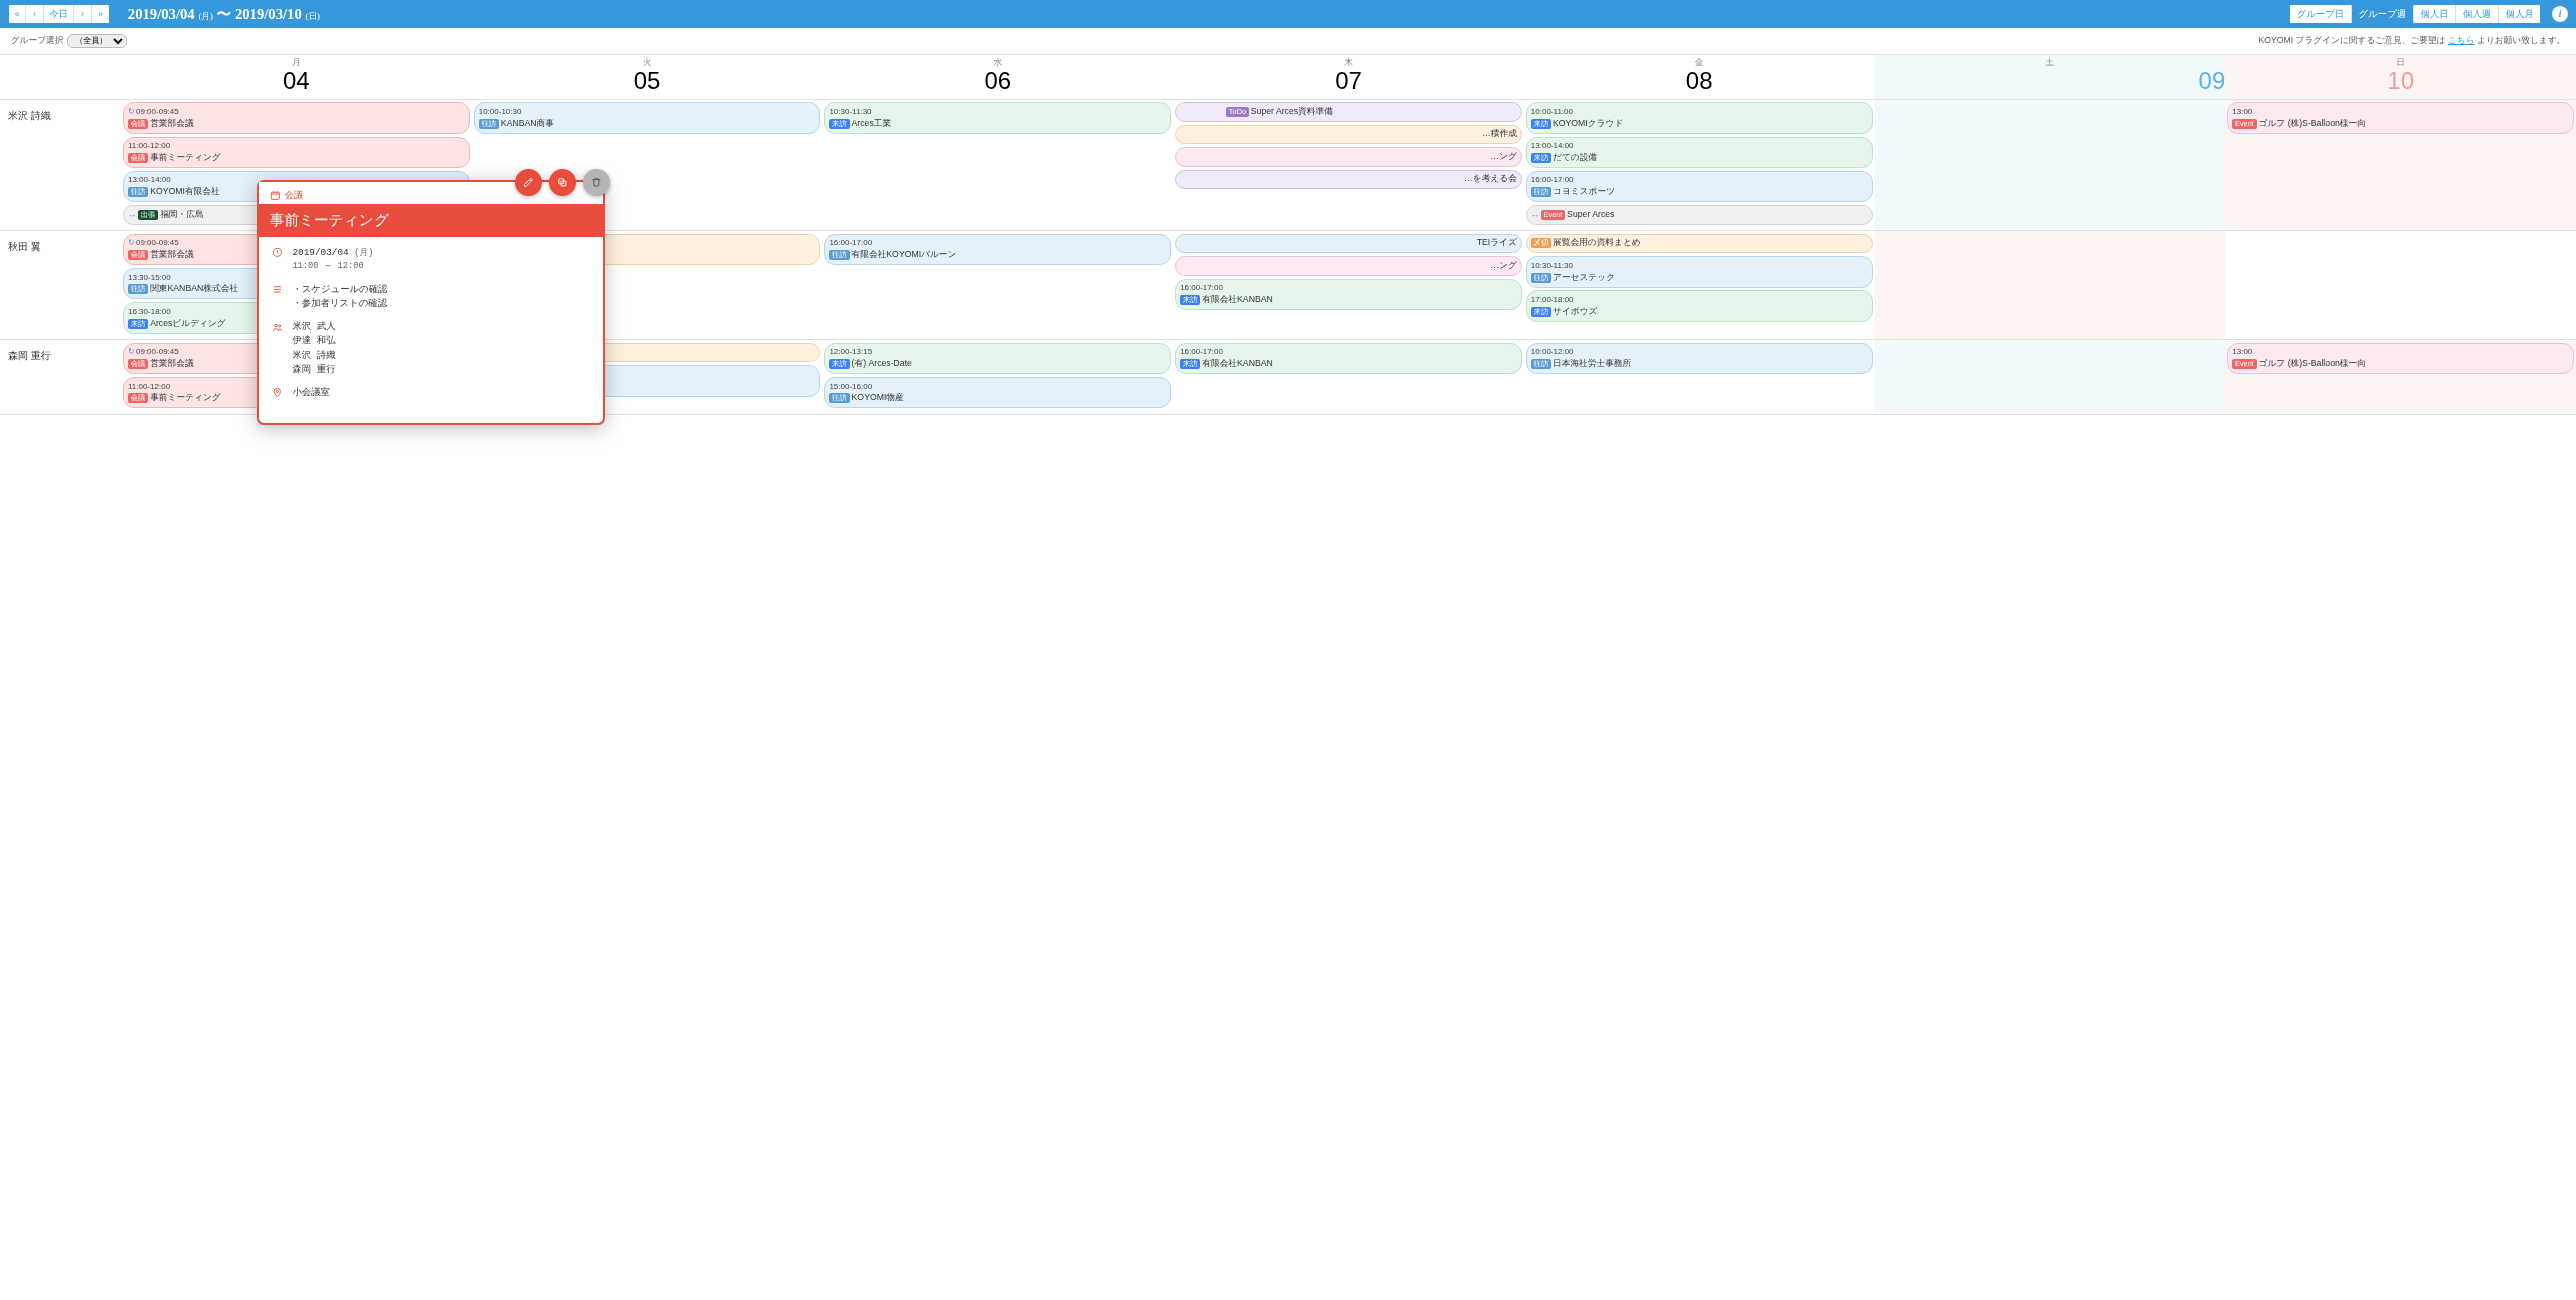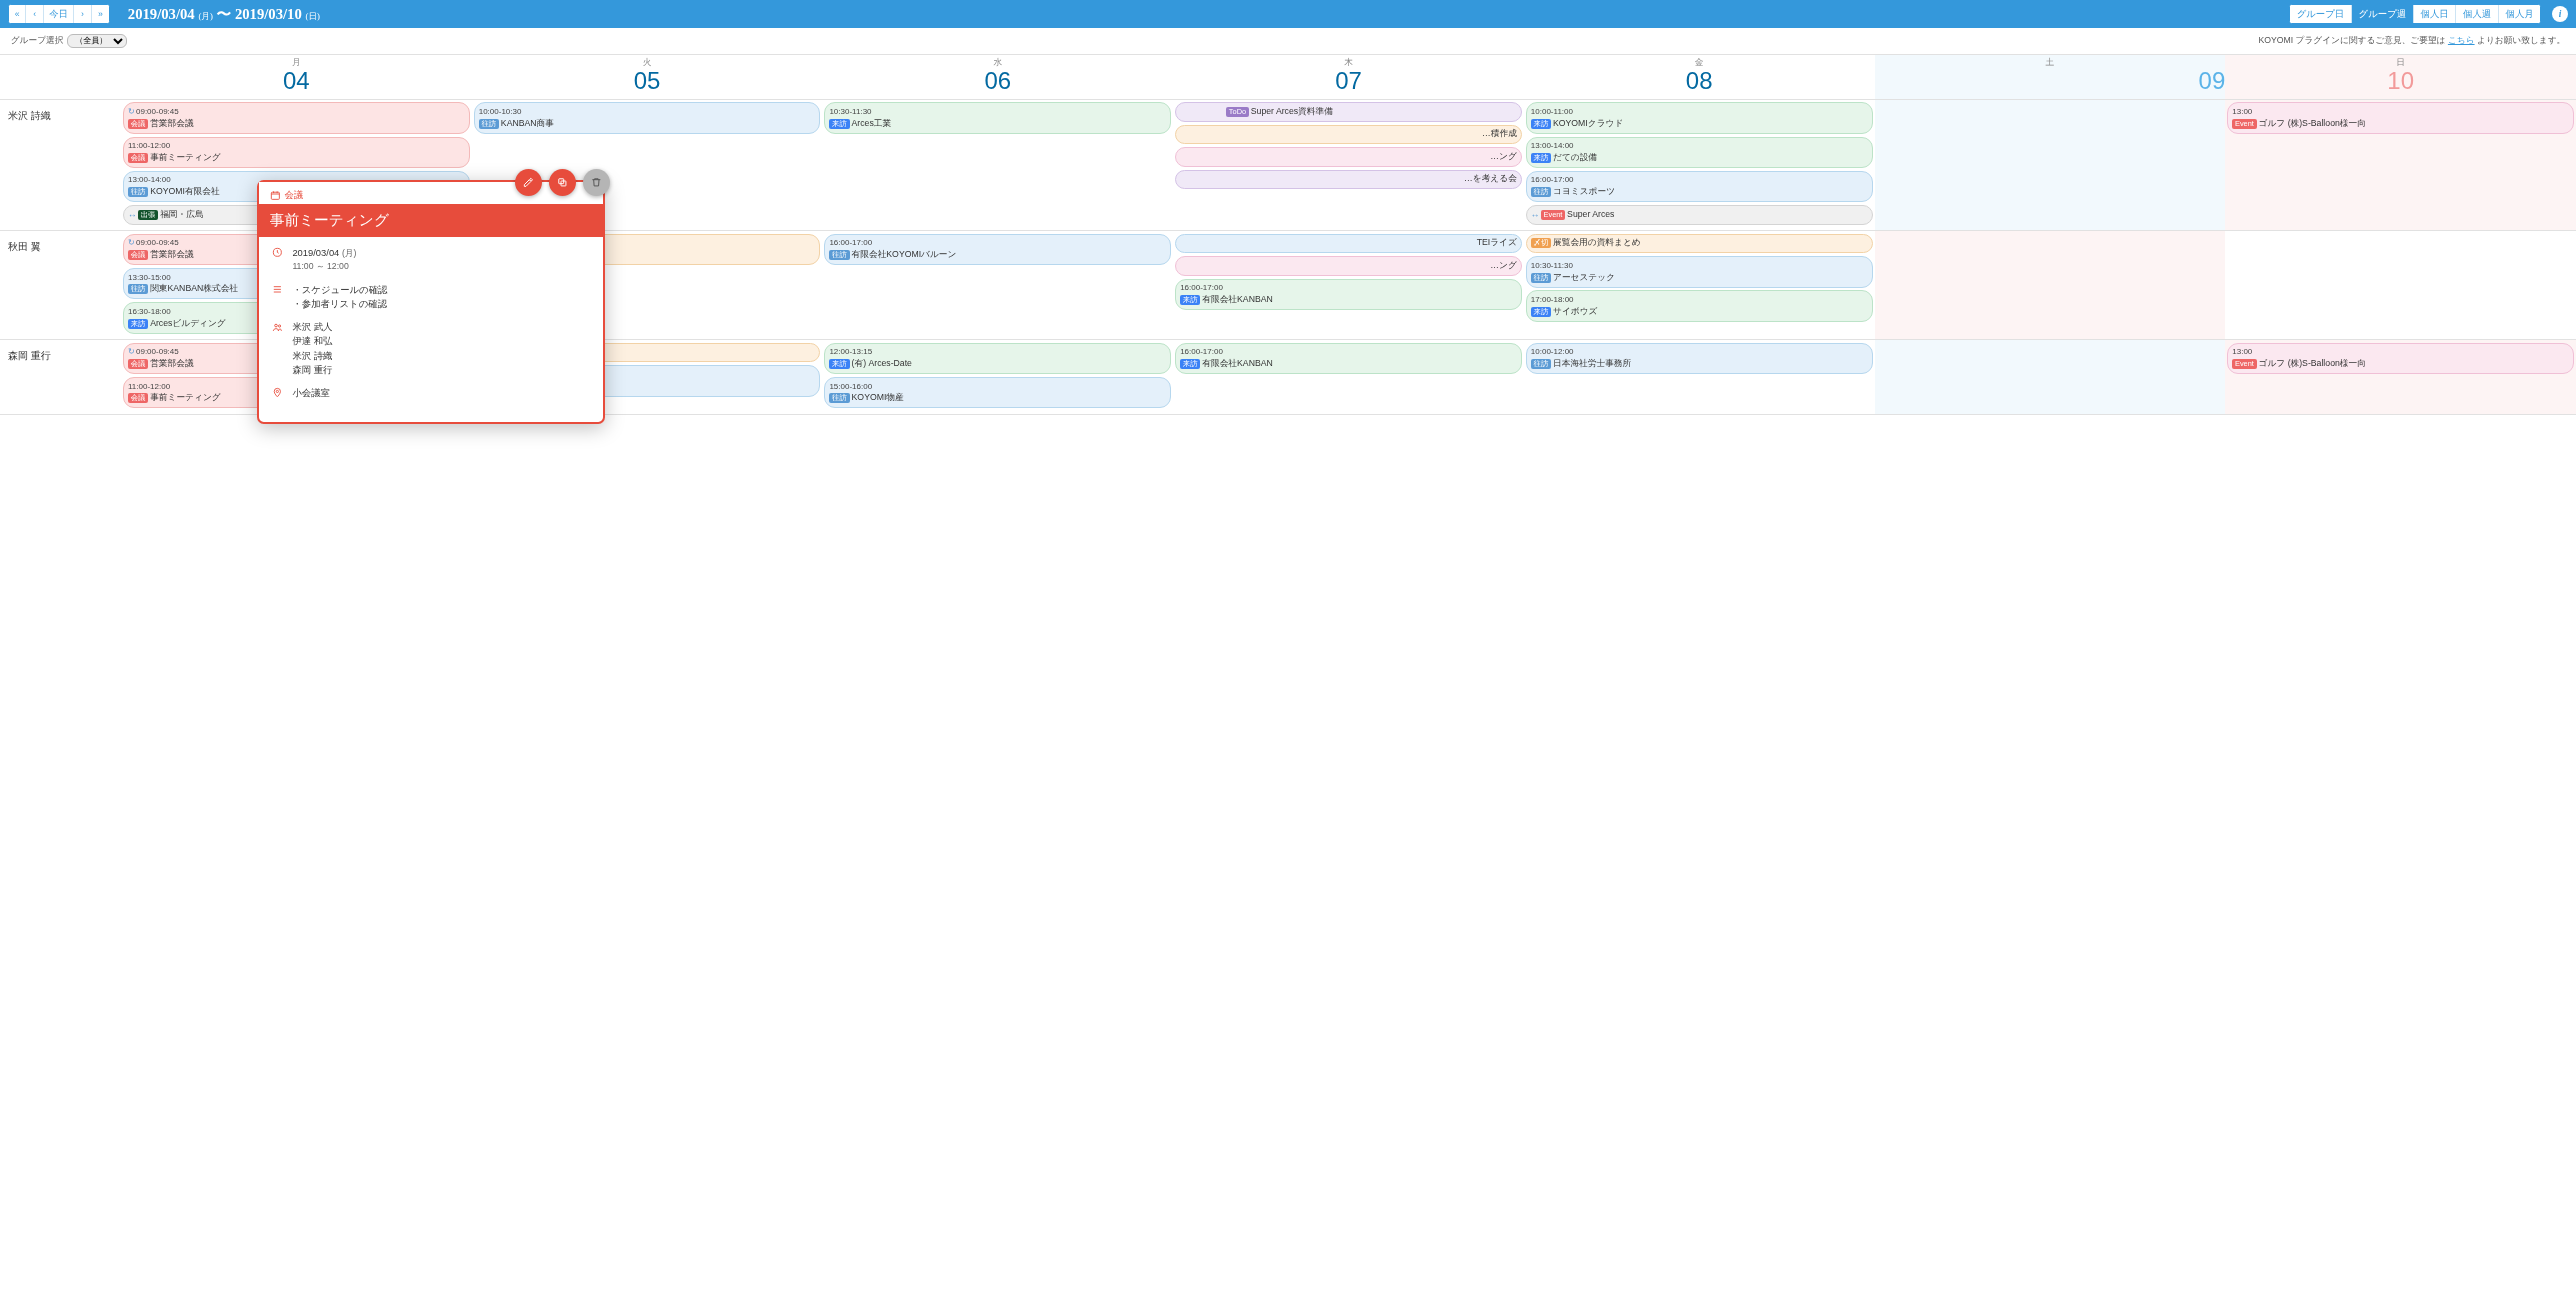--- a/index.html
+++ b/index.html
@@ -21,21 +21,21 @@
 .subbar { display: flex; align-items: center; padding: 5.4px 10.7px; font-size: 8.7px; color: #555; }
 .subbar select { border: 0.7px solid #bbb; border-radius: 6px; padding: 0.7px 2.7px; margin-left: 4px; font-size: 8px; }
 .subbar .notice { margin-left: auto; }
 .subbar a { color: #3498db; text-decoration: underline; }
 
 
 .calwrap { border-top: 0.7px solid #e1e1e1; position: relative; }
 .row { display: grid; grid-template-columns: 121px repeat(7, 1fr); border-bottom: 0.7px solid #e1e1e1; }
 .hdrcell { padding: 2.7px 0 5.4px 0; text-align: center; }
 .dowlbl { font-size: 8.7px; color: #888; }
-.daynum { font-size: 24px; font-weight: 300; color: #0369a1; line-height: 1; }
+.daynum { font-size: 24px; font-weight: 300; color: #000000; line-height: 1; }
 .daynum.sat { color: #5bb3e8; text-align: right; }
 .daynum.sun { color: #f29a9a; }
 .usercell { padding: 9.4px 8px; font-size: 10px; color: #333; }
 .daycell { padding: 2.7px 2px; min-height: 40px; position: relative; }
 .col-sat { background: #f2f9fd; }
 .col-sun { background: #fdf4f4; }
 
 
 .ev { border-radius: 11px; padding: 2.7px 4px 3.3px 4px; margin-bottom: 2.7px; font-size: 8.7px; line-height: 1.35; position: relative; }
 .ev .time { color: #444; font-size: 8px; }
@@ -59,21 +59,21 @@
 
 
 .popup { position: absolute; z-index: 50; width: 348px; background: #fff; border-radius: 6.7px; box-shadow: 0 4px 20px rgba(0,0,0,.25); border: 2.7px solid #e74c3c; overflow: visible; }
 .popup-actions { position: absolute; top: -13.4px; right: -6.7px; display: flex; gap: 6.7px; }
 .pabtn { width: 27px; height: 27px; border-radius: 50%; display: flex; align-items: center; justify-content: center; color: #fff; box-shadow: 0 1.3px 4px rgba(0,0,0,.3); cursor: pointer; }
 .pa-red { background: #e74c3c; }
 .pa-grey { background: #b5b5b5; }
 .popup-head { background: #fff; padding: 6.7px 10.7px 2.7px 10.7px; color: #e74c3c; font-size: 9.4px; display: flex; align-items: center; gap: 4px; }
 .popup-title { background: #e74c3c; color: #fff; padding: 6.7px 10.7px; font-size: 14.7px; font-weight: 500; }
 .popup-body { padding: 9.4px 12px 12px 12px; }
-.prow { display: flex; gap: 9.4px; margin-bottom: 9.4px; align-items: flex-start; }
+.prow { display: flex; gap: 9.4px; margin-bottom: 9.4px; align-items: flex-start; font-family: Liberation Mono, monospace; }
 .picon { color: #e74c3c; width: 12px; text-align: center; font-size: 10px; flex-shrink: 0; padding-top: 1.3px; }
 .pcontent { font-size: 9.4px; color: #333; line-height: 1.5; }
 .pcontent .sub { color: #666; font-size: 8.7px; }
 .icon-svg { width: 10.7px; height: 10.7px; }
 </style>
 </head>
 <body>
 
 <div class="topbar">
   <div class="navgrp">

